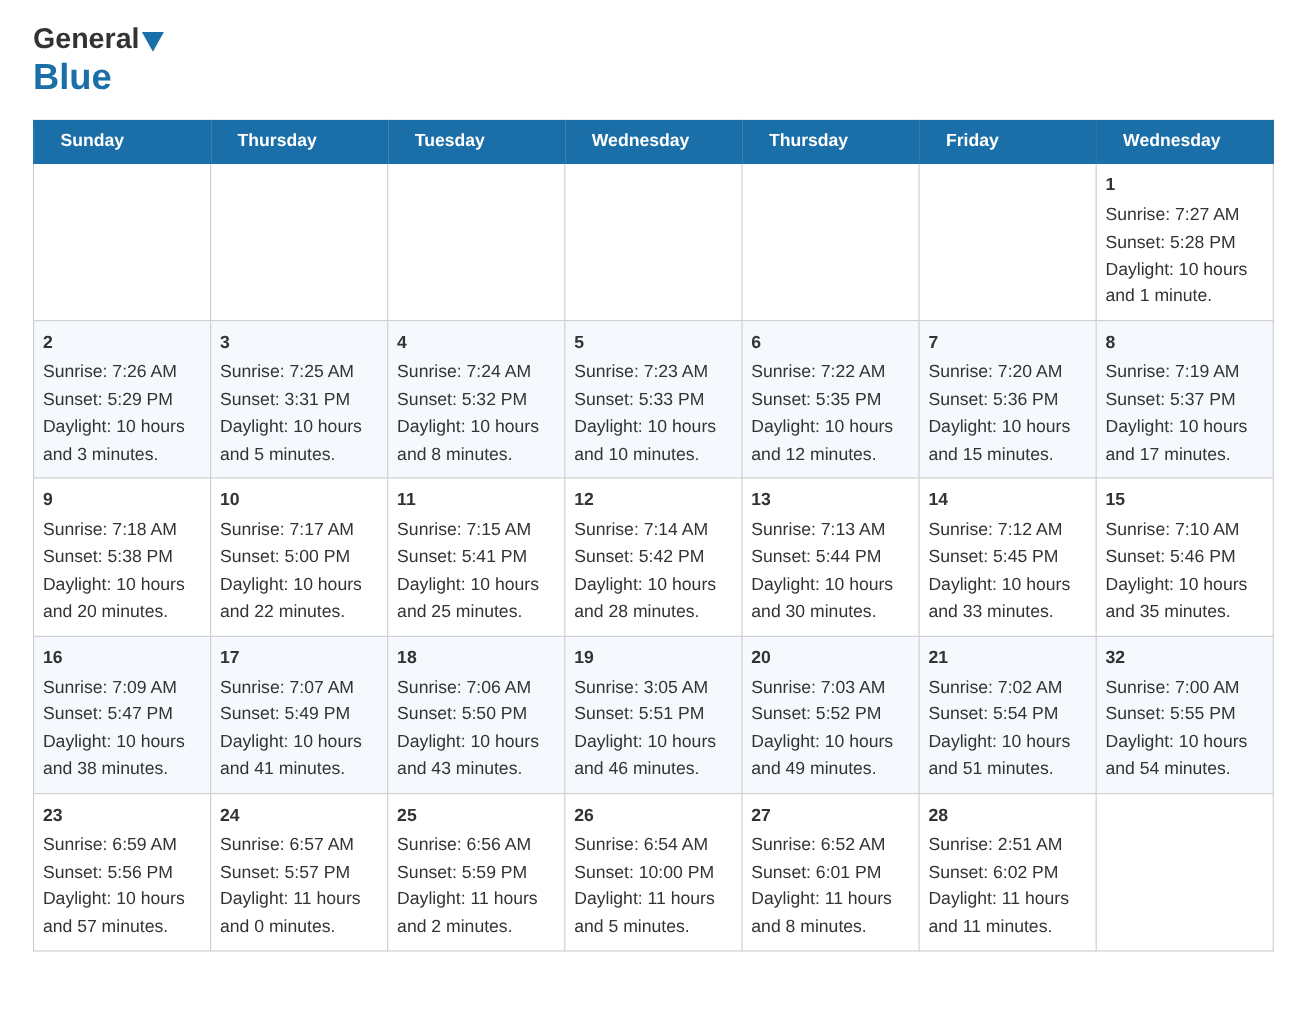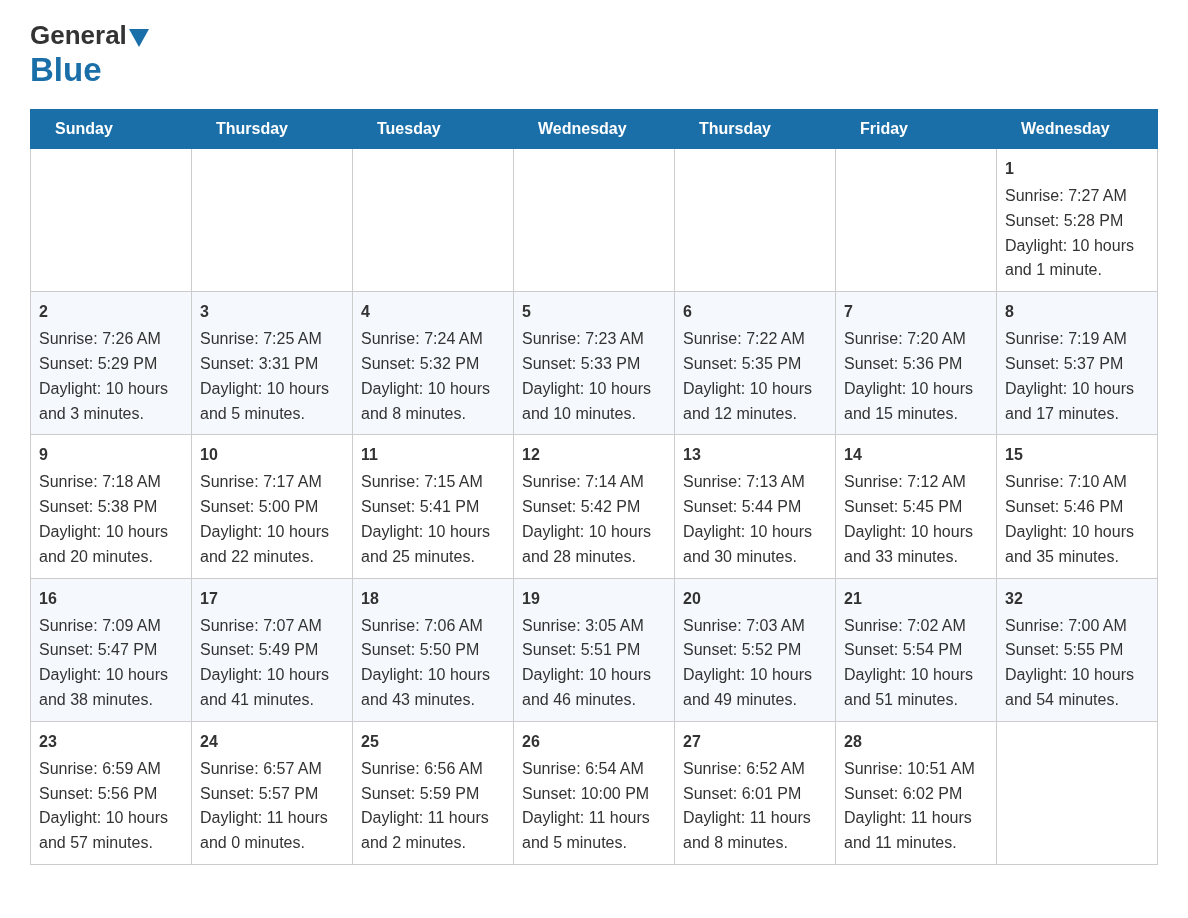--- a/index.html
+++ b/index.html
@@ -306,20 +306,20 @@
 Daylight: 11 hours and 5 minutes.</div>
         </td>
         <td>
           <span class="day-number">27</span>
           <div class="day-info">Sunrise: 6:52 AM
 Sunset: 6:01 PM
 Daylight: 11 hours and 8 minutes.</div>
         </td>
         <td>
           <span class="day-number">28</span>
-          <div class="day-info">Sunrise: 10:51 AM
+          <div class="day-info">Sunrise: 2:51 AM
 Sunset: 6:02 PM
 Daylight: 11 hours and 11 minutes.</div>
         </td>
         <td></td>
       </tr>
     </tbody>
 </table>
 
 </body></html>

